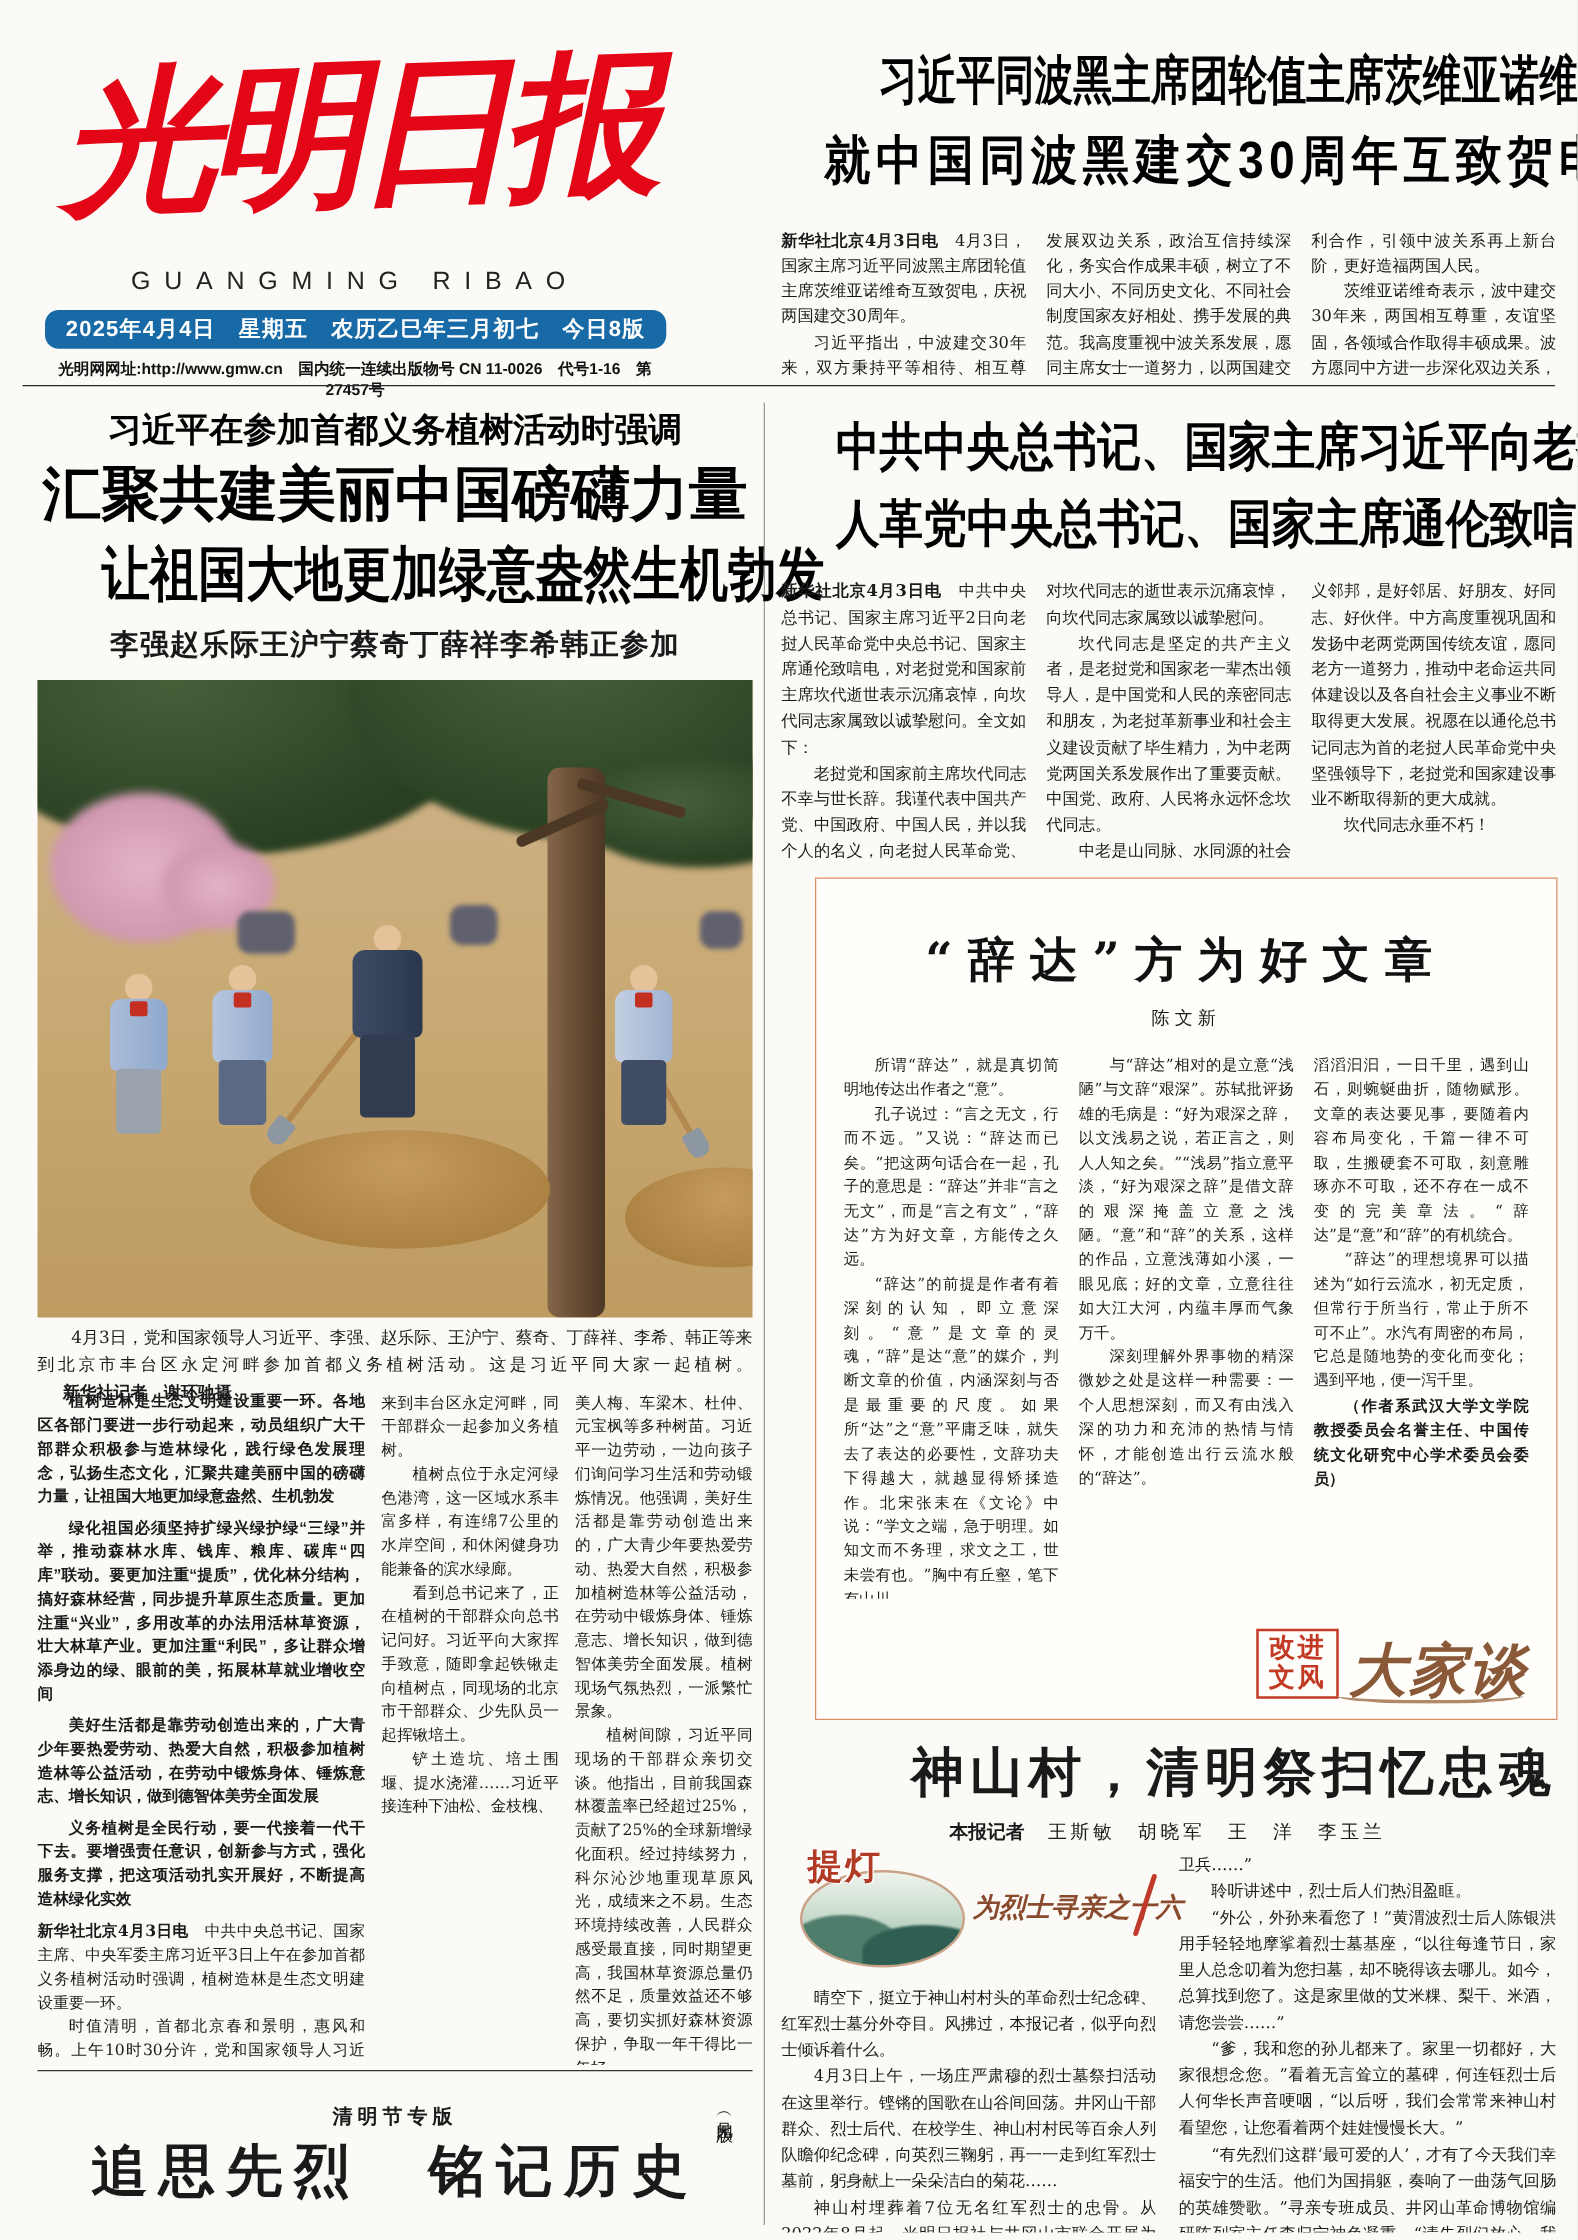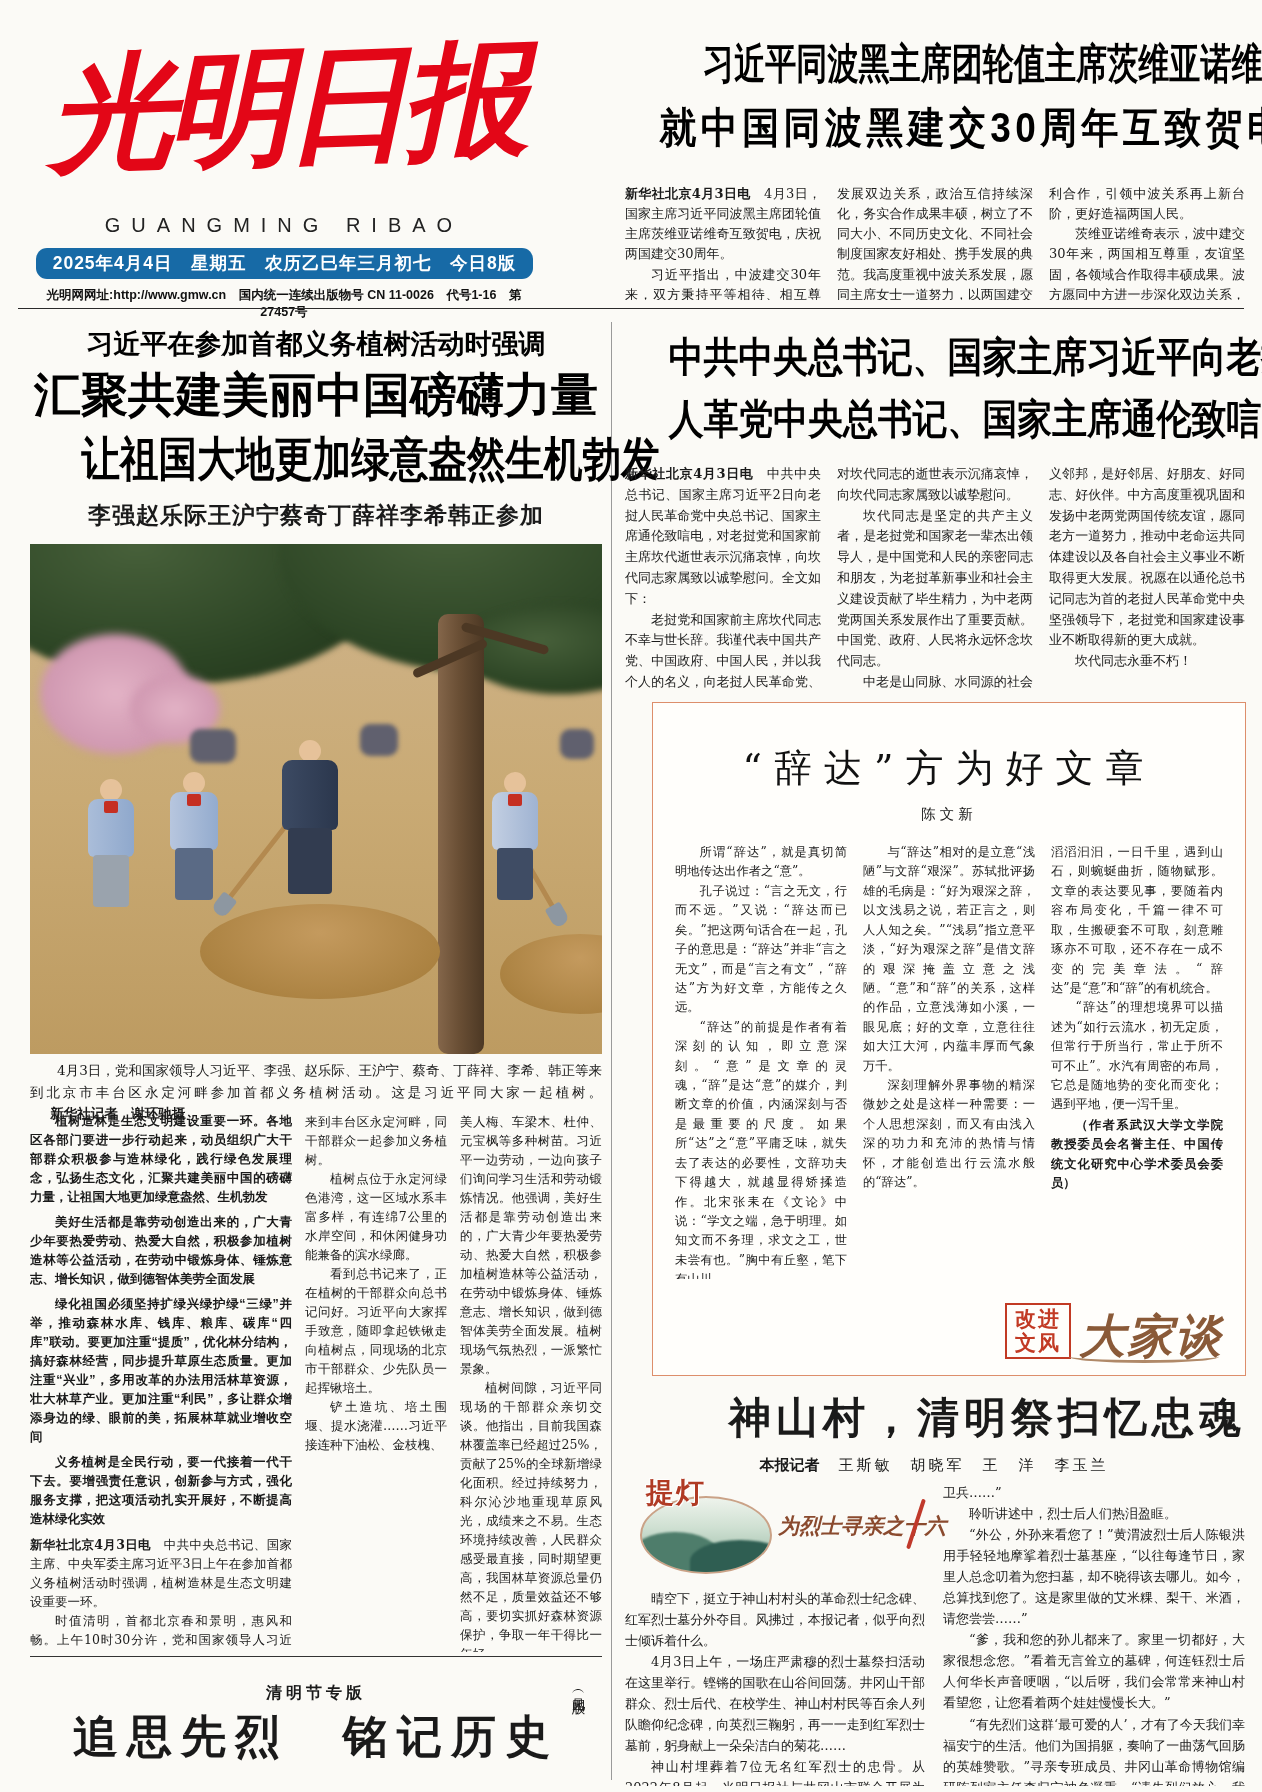--- a/index.html
+++ b/index.html
@@ -64,21 +64,21 @@
   .lead-art .c2,.lead-art .c3{flex:1;overflow:hidden;}
   .boldpara .para{font-family:"Liberation Sans","DejaVu Sans",sans-serif;font-weight:700;margin-bottom:6px;}
   
   .cond-hl{left:622px;top:326px;width:624px;}
   .cond-hl .l{font-size:41px;transform:scaleX(.85);transform-origin:center;line-height:62px;}
   .cond-art{left:625px;top:464px;width:620px;height:226px;gap:16px;font-size:13px;line-height:1.6;}
   .cond-art>div{flex:1;overflow:hidden;}
   
   .essay-box{left:652px;top:702px;width:592px;height:672px;border:1.5px solid #dd8e6b;background:#fffefb;}
   .essay-title{position:absolute;left:0;top:40px;width:100%;text-align:center;font-size:38px;
-    letter-spacing:12px;font-weight:400;color:#111;}
+    letter-spacing:12px;font-weight:700;color:#111;}
   .essay-byline{position:absolute;left:0;top:102px;width:100%;text-align:center;font-size:14.5px;letter-spacing:4px;}
   .essay-cols{position:absolute;left:22px;top:140px;width:548px;height:436px;gap:16px;font-size:12.3px;line-height:1.58;}
   .essay-cols>div{flex:1;overflow:hidden;}
   .essay-note{font-weight:600;}
   .wenfeng-badge{position:absolute;right:22px;bottom:16px;display:flex;align-items:flex-end;gap:8px;}
   .wf-small{font-size:21px;font-weight:800;color:#c23a24;letter-spacing:2px;font-family:"Liberation Sans",sans-serif;
     border:2px solid #c23a24;padding:2px 5px;line-height:1.15;width:52px;text-align:center;}
   .wf-big{font-size:46px;font-weight:800;color:#8a5a38;font-style:italic;letter-spacing:2px;line-height:1;}
   .wf-wave{position:absolute;right:4px;bottom:-4px;width:150px;height:10px;border-bottom:3px solid #b08968;border-radius:50%;}
   
@@ -186,22 +186,22 @@
   </div>
 
   <div class="abs caption just">
     <p class="para"><span>4月3日，党和国家领导人习近平、李强、赵乐际、王沪宁、蔡奇、丁薛祥、李希、韩正等来到北京市丰台区永定河畔参加首都义务植树活动。这是习近平同大家一起植树。</span><b class="sans">新华社记者　谢环驰摄</b></p>
   </div>
 
   <div class="abs cols lead-art just">
     <div class="c1">
       <div class="boldpara">
           <p class="para">植树造林是生态文明建设重要一环。各地区各部门要进一步行动起来，动员组织广大干部群众积极参与造林绿化，践行绿色发展理念，弘扬生态文化，汇聚共建美丽中国的磅礴力量，让祖国大地更加绿意盎然、生机勃发</p>
+          <p class="para">绿化祖国必须坚持扩绿兴绿护绿“三绿”并举，推动森林水库、钱库、粮库、碳库“四库”联动。要更加注重“提质”，优化林分结构，搞好森林经营，同步提升草原生态质量。更加注重“兴业”，多用改革的办法用活林草资源，壮大林草产业。更加注重“利民”，多让群众增添身边的绿、眼前的美，拓展林草就业增收空间</p>
           <p class="para">美好生活都是靠劳动创造出来的，广大青少年要热爱劳动、热爱大自然，积极参加植树造林等公益活动，在劳动中锻炼身体、锤炼意志、增长知识，做到德智体美劳全面发展</p>
-          <p class="para">绿化祖国必须坚持扩绿兴绿护绿“三绿”并举，推动森林水库、钱库、粮库、碳库“四库”联动。要更加注重“提质”，优化林分结构，搞好森林经营，同步提升草原生态质量。更加注重“兴业”，多用改革的办法用活林草资源，壮大林草产业。更加注重“利民”，多让群众增添身边的绿、眼前的美，拓展林草就业增收空间</p>
           <p class="para">义务植树是全民行动，要一代接着一代干下去。要增强责任意识，创新参与方式，强化服务支撑，把这项活动扎实开展好，不断提高造林绿化实效</p>
         </div>
       <p class="para cont"><b>新华社北京4月3日电</b><span>　中共中央总书记、国家主席、中央军委主席习近平3日上午在参加首都义务植树活动时强调，植树造林是生态文明建设重要一环。</span></p>
       <div>
           <p class="para">时值清明，首都北京春和景明，惠风和畅。上午10时30分许，党和国家领导人习近平、李强、赵乐际、王沪宁、蔡奇、丁薛祥、李希、韩正等集体乘车，</p>
         </div>
     </div>
     <div class="c2">
         <p class="para cont">来到丰台区永定河畔，同干部群众一起参加义务植树。</p>
         <p class="para">植树点位于永定河绿色港湾，这一区域水系丰富多样，有连绵7公里的水岸空间，和休闲健身功能兼备的滨水绿廊。</p>

